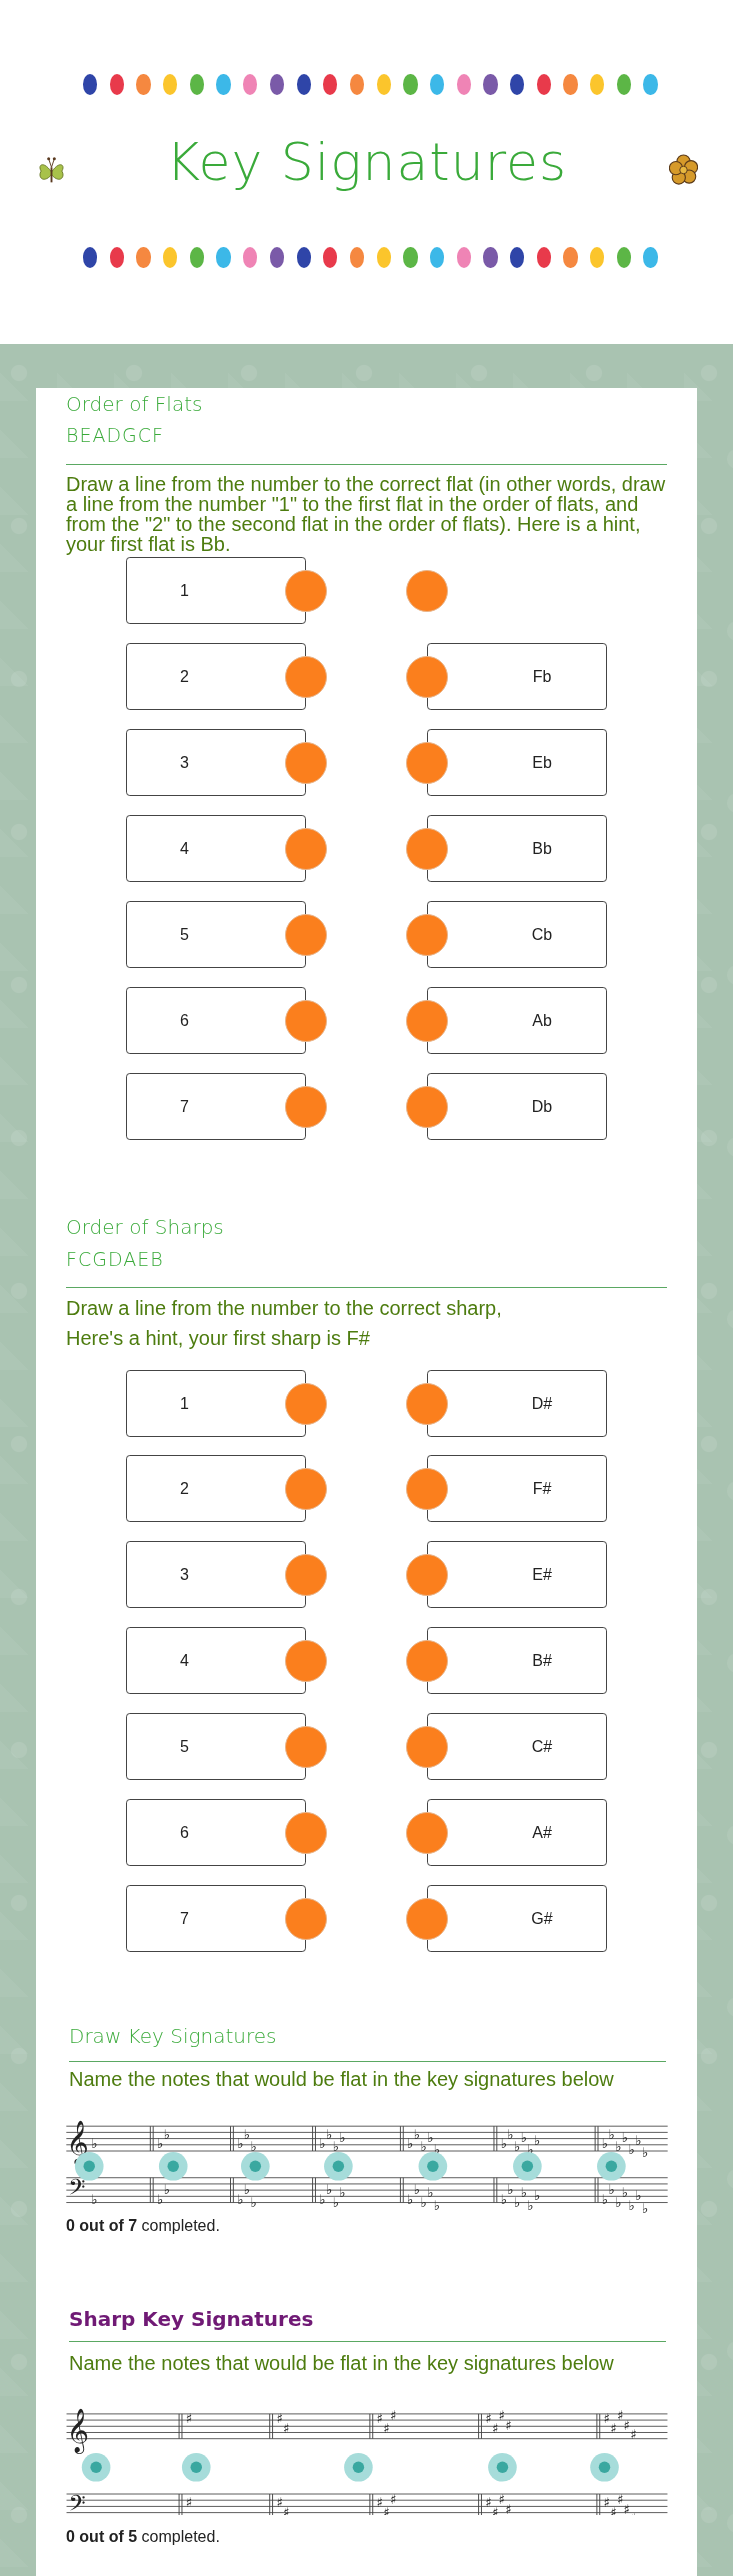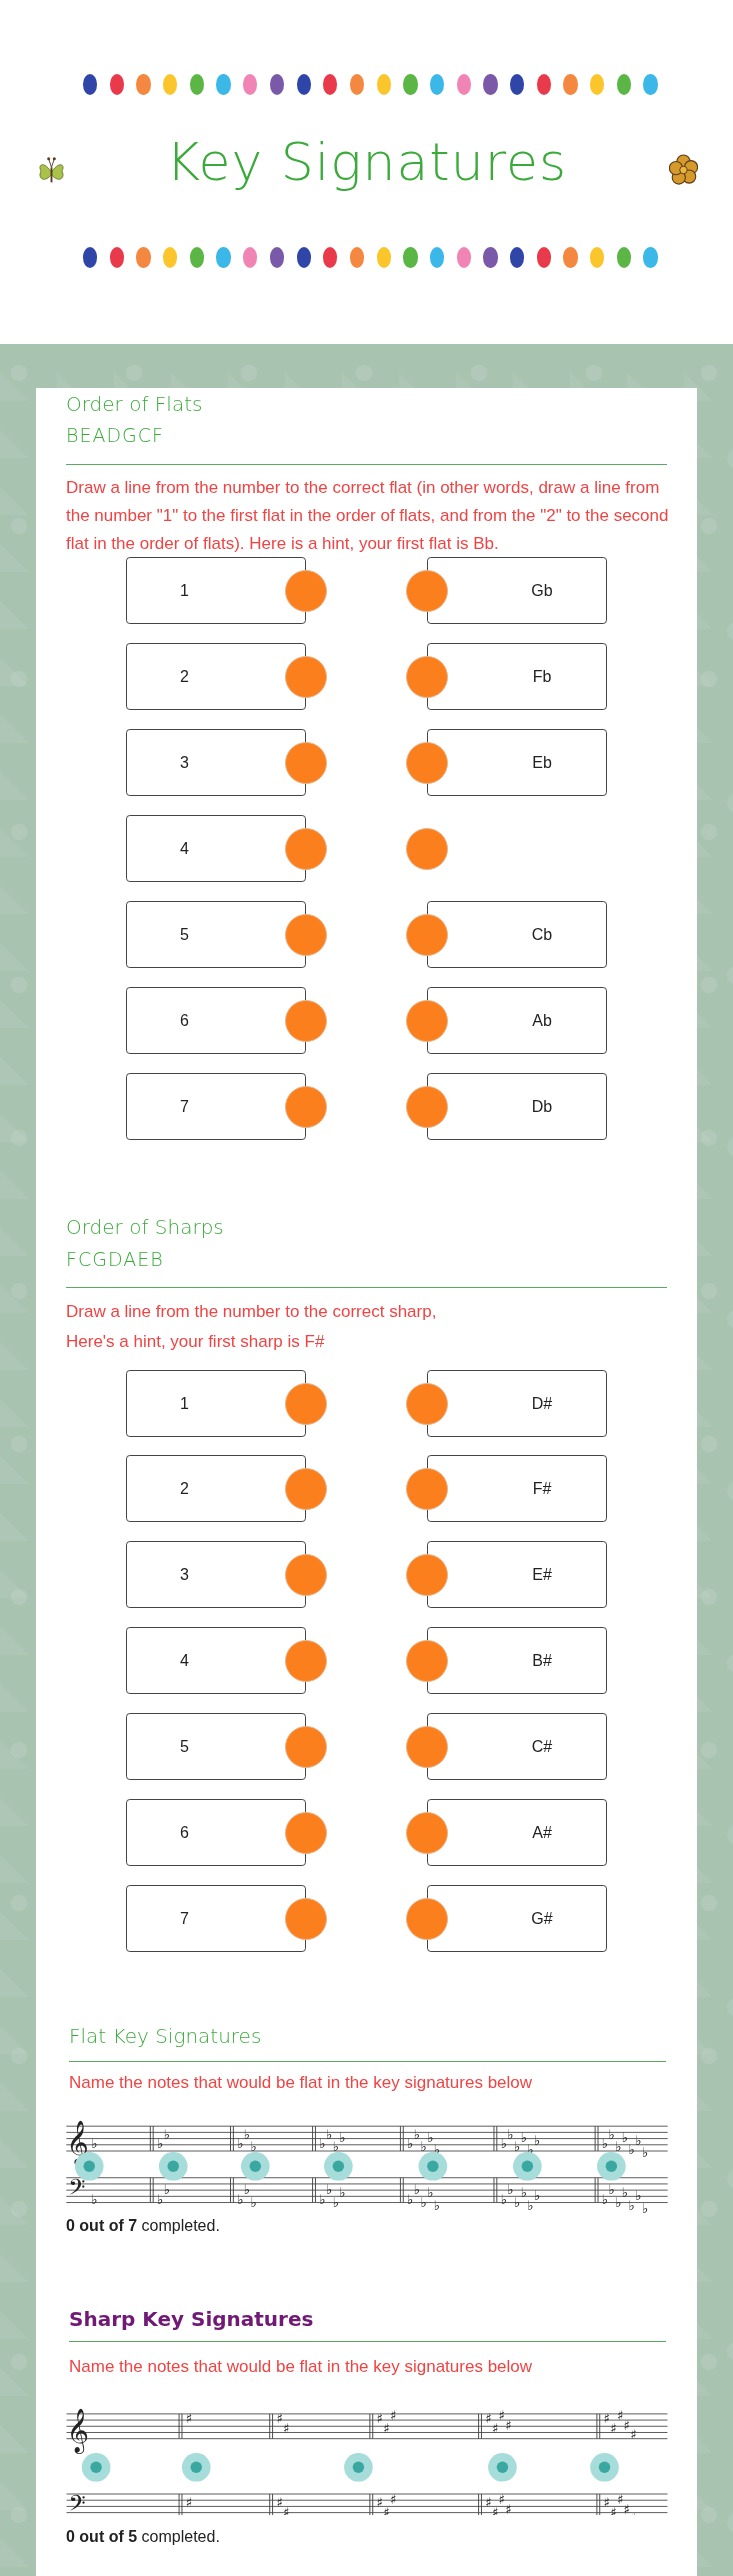--- a/index.html
+++ b/index.html
@@ -22,21 +22,21 @@
         background-image:
           radial-gradient(circle at 19px 29px, rgba(255,255,255,0.10) 7.6px, transparent 8.6px),
           radial-gradient(circle at 67px 115px, rgba(255,255,255,0.08) 9.5px, transparent 10.5px),
           linear-gradient(45deg, rgba(255,255,255,0.05) 25%, transparent 25%);
         background-size: 115px 153px, 134px 172px, 57px 57px; }
   .card { position: absolute; left: 36px; top: 344px; width: 661px; height: 2200px; background: #fff; border-radius: 0 0 7.6px 7.6px; margin-top: 44px; }
 
   .sec-title { position: absolute; left: 30px; font-family: "DejaVu Sans", sans-serif; font-weight: 300; font-size: 20px; }
   .sec-sub { position: absolute; left: 30px; font-family: "DejaVu Sans", sans-serif; font-weight: 300; font-size: 19px; letter-spacing: 1px; }
   .sec-line { position: absolute; left: 30px; width: 601px; height: 1px; }
-  .para { position: absolute; left: 30px; width: 611px; font-size: 17px; line-height: 28px; color: #ef4444; }
+  .para { position: absolute; left: 30px; width: 611px; font-size: 20px; line-height: 20px; color: #4d7c0f; }
 
   .row { position: absolute; left: 90px; width: 487px; height: 67px; }
   .box { position: absolute; top: 0; width: 180px; height: 67px; border: 1px solid #444; border-radius: 3.8px; background: #fff; }
   .box.left { left: 0; }
   .box.right { left: 301px; }
   .box-label { position: absolute; top: 0; height: 65px; line-height: 65px; text-align: center; font-size: 16px; color: #222; }
   .box.left .box-label { left: 0; width: 115px; }
   .box.right .box-label { left: 48px; width: 132px; }
   .knob { position: absolute; top: 13.4px; width: 42px; height: 42px; border-radius: 50%; border: 1.9px solid #e8b48a; }
   .knob.left { left: 159px; }
@@ -125,23 +125,20 @@
 
   <div class="sec-title acc" style="top: 3.8px; color: rgb(58, 170, 58);">Order of Flats</div>
   <div class="sec-sub acc" style="top: 36px; color: rgb(58, 170, 58); text-align: right;">BEADGCF</div>
   <div class="sec-line line" style="top: 76px; background: rgb(90, 168, 98);"></div>
   <div class="para" style="top:86px;">Draw a line from the number to the correct flat (in other words, draw a line from the number "1"  to the first flat in the order of flats, and from the "2" to the second flat in the order of flats). Here is a hint, your first flat is Bb.</div>
   <div id="flats-rows">
       <div class="row" style="top: 169px;">
         <div class="box left">
           <div class="box-label">1</div>
         </div>
-        <div class="box right">
-          <div class="box-label">Gb</div>
-        </div>
         <div class="knob left" style="background: rgb(251, 127, 29);"></div>
         <div class="knob right" style="background: rgb(251, 127, 29);"></div>
       </div>
       <div class="row" style="top: 255px;">
         <div class="box left">
           <div class="box-label">2</div>
         </div>
         <div class="box right">
           <div class="box-label">Fb</div>
         </div>
@@ -154,20 +151,23 @@
         </div>
         <div class="box right">
           <div class="box-label">Eb</div>
         </div>
         <div class="knob left" style="background: rgb(251, 127, 29);"></div>
         <div class="knob right" style="background: rgb(251, 127, 29);"></div>
       </div>
       <div class="row" style="top: 427px;">
         <div class="box left">
           <div class="box-label">4</div>
+        </div>
+        <div class="box right">
+          <div class="box-label">Bb</div>
         </div>
         <div class="knob left" style="background: rgb(251, 127, 29);"></div>
         <div class="knob right" style="background: rgb(251, 127, 29);"></div>
       </div>
       <div class="row" style="top: 513px;">
         <div class="box left">
           <div class="box-label">5</div>
         </div>
         <div class="box right">
           <div class="box-label">Cb</div>
@@ -268,21 +268,21 @@
           <div class="box-label">7</div>
         </div>
         <div class="box right">
           <div class="box-label">G#</div>
         </div>
         <div class="knob left" style="background: rgb(251, 127, 29);"></div>
         <div class="knob right" style="background: rgb(251, 127, 29);"></div>
       </div>
     </div>
 
-  <div class="sec-title acc" style="top: 1636px; left: 33px; color: rgb(58, 170, 58);">Flat Key Signatures</div>
+  <div class="sec-title acc" style="top: 1636px; left: 33px; color: rgb(58, 170, 58);">Draw Key Signatures</div>
   <div class="sec-line line" style="top: 1673px; left: 33px; width: 597px; background: rgb(90, 168, 98);"></div>
   <div class="para" style="top:1681px; left:33px;">Name the notes that would be flat in the key signatures below</div>
   <svg class="staff-wrap" id="flat-staff" style="top:1721px;" width="602" height="105" viewBox="0 0 630 110">
       <line x1="0" x2="630" y1="18" y2="18" stroke="#555" stroke-width="1"></line>
       <line x1="0" x2="630" y1="24.5" y2="24.5" stroke="#555" stroke-width="1"></line>
       <line x1="0" x2="630" y1="31" y2="31" stroke="#555" stroke-width="1"></line>
       <line x1="0" x2="630" y1="37.5" y2="37.5" stroke="#555" stroke-width="1"></line>
       <line x1="0" x2="630" y1="44" y2="44" stroke="#555" stroke-width="1"></line>
       <line x1="0" x2="630" y1="72" y2="72" stroke="#555" stroke-width="1"></line>
       <line x1="0" x2="630" y1="78.5" y2="78.5" stroke="#555" stroke-width="1"></line>

